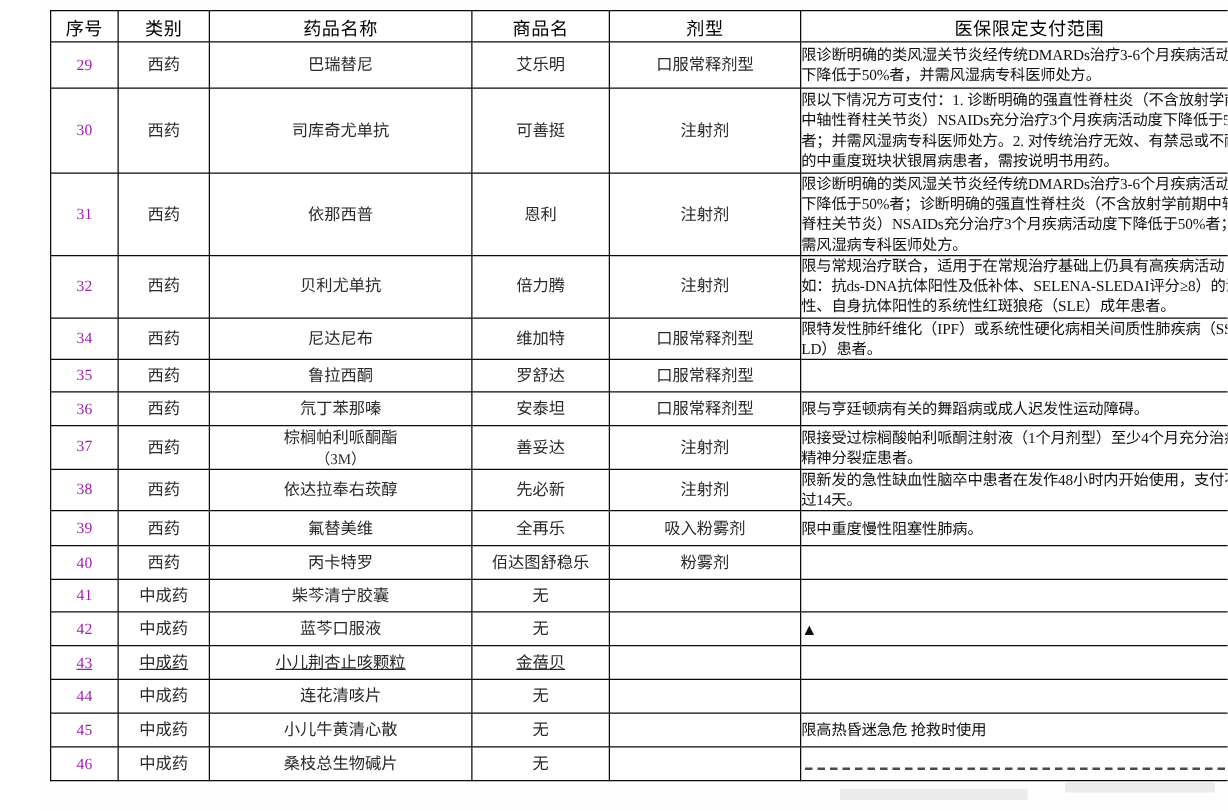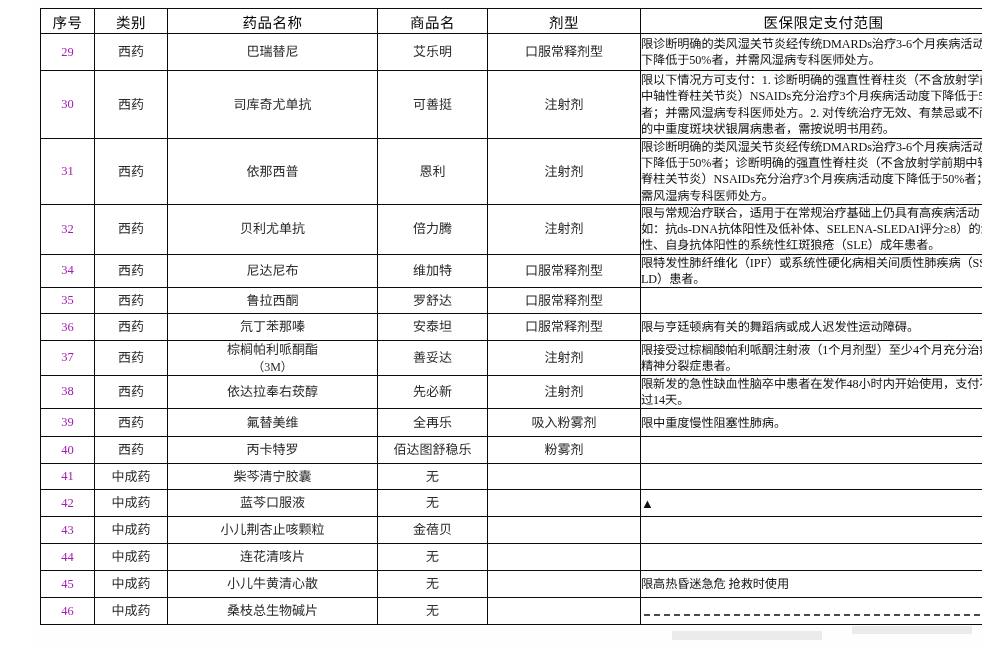--- a/index.html
+++ b/index.html
@@ -107,21 +107,21 @@
   tr.r-33 td { height: 37px; }
   tr.r-34 td { height: 30px; }
   tr.r-35 td { height: 26px; }
   tr.r-36 td { height: 27px; }
   tr.r-37 td { height: 32px; }
   tr.r-38 td { height: 32px; }
   tr.r-39 td { height: 28px; }
   tr.r-40 td { height: 27px; }
   tr.r-41 td { height: 26px; }
   tr.r-42 td { height: 27px; }
-  tr.r-43 td { height: 27px; }
+  tr.r-43 td { height: 27px; text-decoration: underline; }
   tr.r-44 td { height: 27px; }
   tr.r-45 td { height: 27px; }
   tr.r-46 td { height: 27px; }
   .wm-dash {
     position: absolute;
     left: 612px;
     top: 614px;
     width: 356px;
     height: 2px;
     border-top: 2px dashed #2b2b2b;

